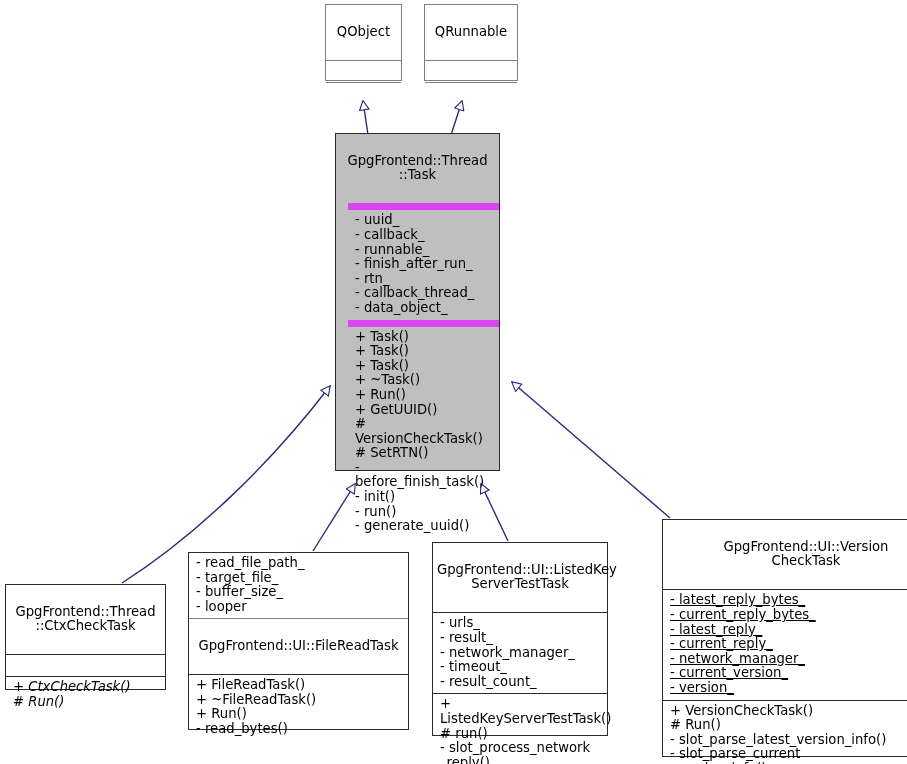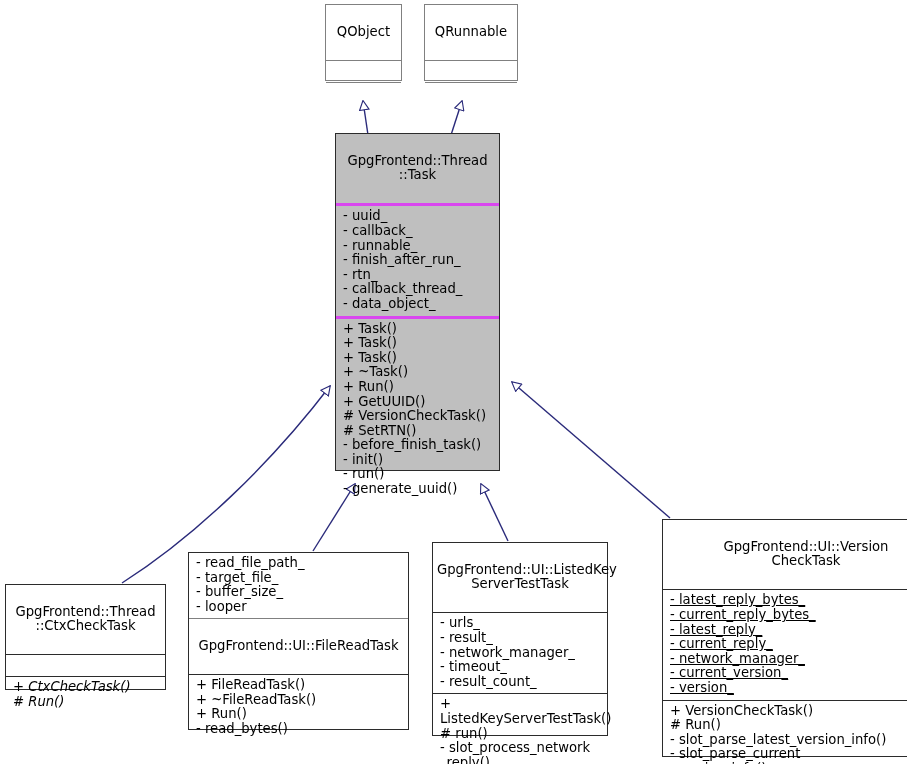--- a/index.html
+++ b/index.html
@@ -51,21 +51,22 @@
   }
   .compartment.title {
     text-align: center;
     padding: 5px 4px 6px 4px;
     white-space: pre-line;
   }
   .node .compartment + .compartment {
     border-top: 1px solid #808080;
   }
   .node.filled .compartment + .compartment {
-    border-top: 3px solid #d946ef;
+    border-top: 7px solid #d946ef;
+    margin-left: 12px;
   }
   .member {
     white-space: pre-line;
   }
   .empty-compartment {
     height: 22px;
   }
   .title-text {
     display: block;
     white-space: pre-line;

